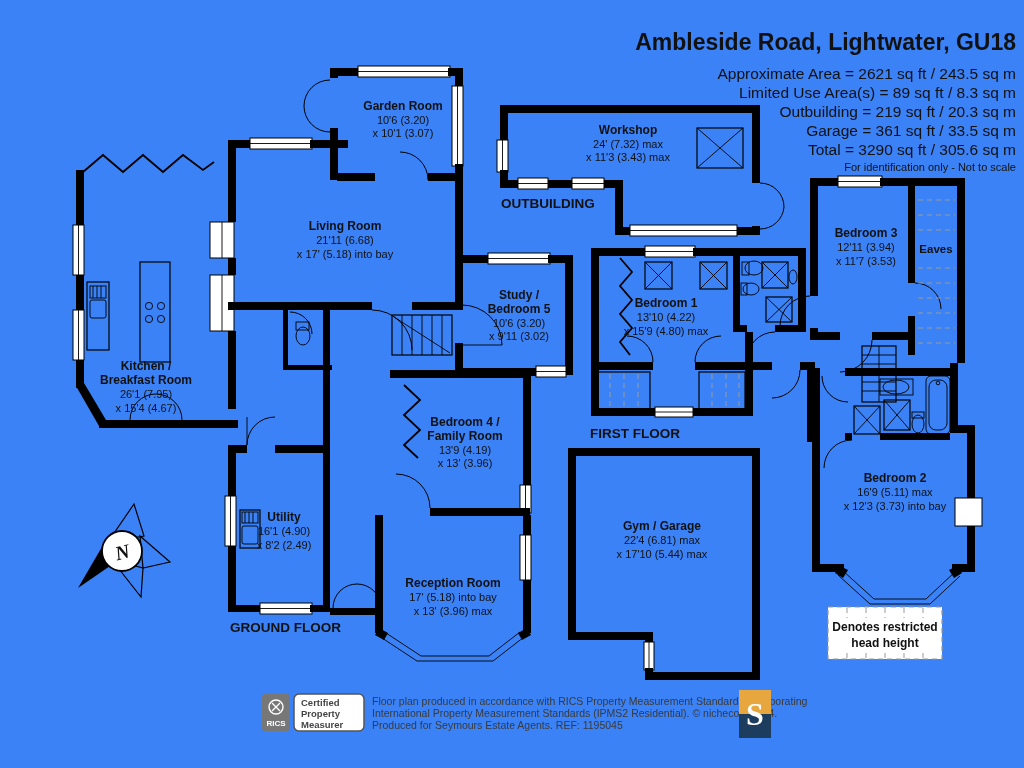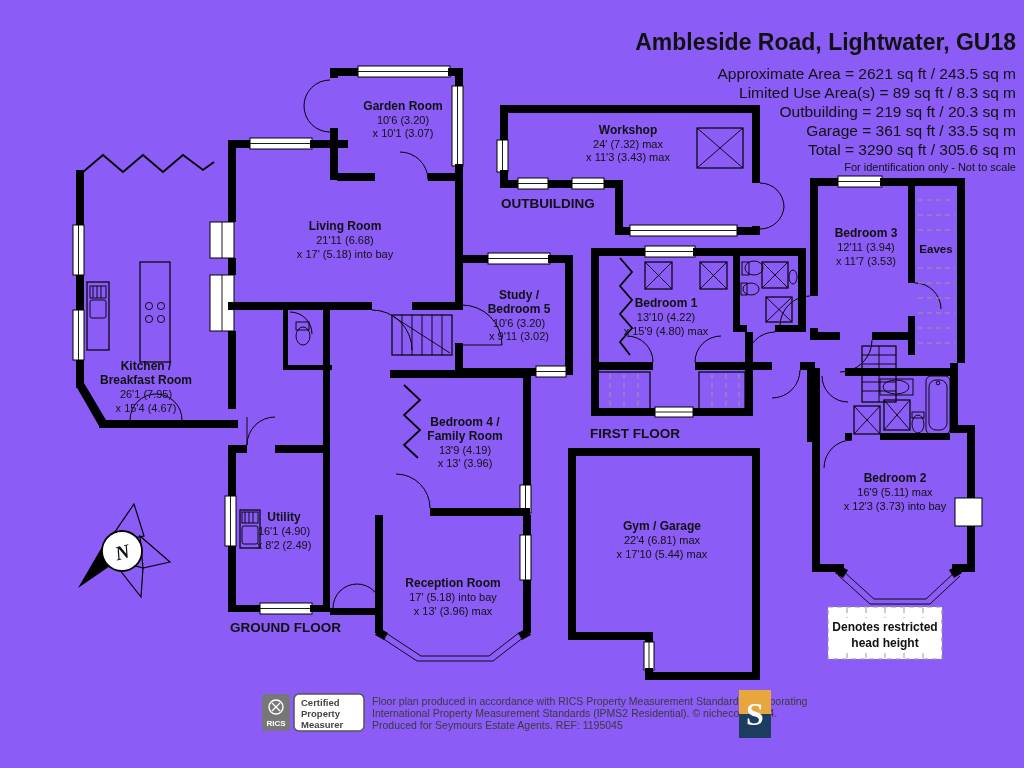--- a/index.html
+++ b/index.html
@@ -1,16 +1,16 @@
 <!DOCTYPE html>
 <html><head>
 <meta charset="utf-8">
 <style>
   html,body{margin:0;padding:0;background:#fff;}
-  .page{position:relative;width:1024px;height:768px;background:#8b5cf6;overflow:hidden;
+  .page{position:relative;width:1024px;height:768px;background:#3b82f6;overflow:hidden;
         font-family:"Liberation Sans",sans-serif;}
   svg text{fill:#111;}
   .wall{fill:#000;stroke:none;}
   .thin{fill:none;stroke:#000;stroke-width:1.2;}
   .thin2{fill:none;stroke:#000;stroke-width:1.8;}
   .arc{fill:none;stroke:#000;stroke-width:1;}
   .win{fill:#fff;stroke:#000;stroke-width:1;}
   .winline{stroke:#000;stroke-width:0.9;}
   .fixline{stroke:#000;stroke-width:0.9;fill:none;}
   .dashline{stroke:#9a9a9a;stroke-width:1;stroke-dasharray:5 4;fill:none;}

